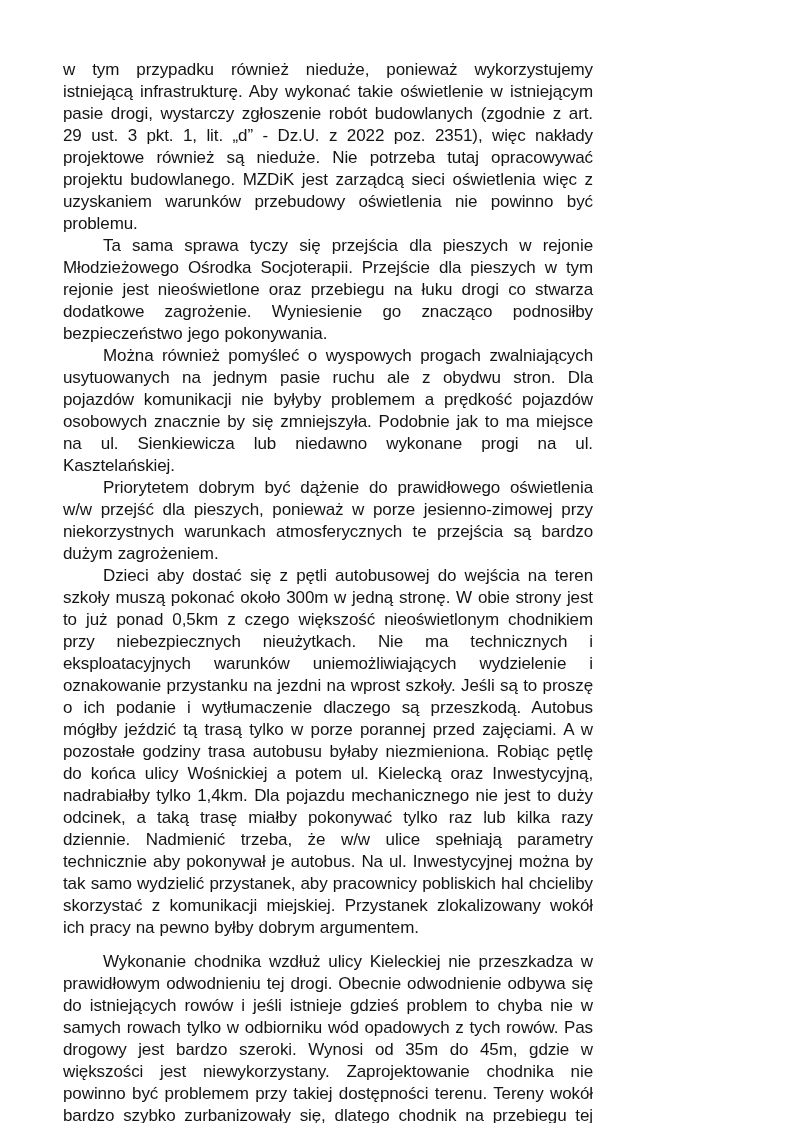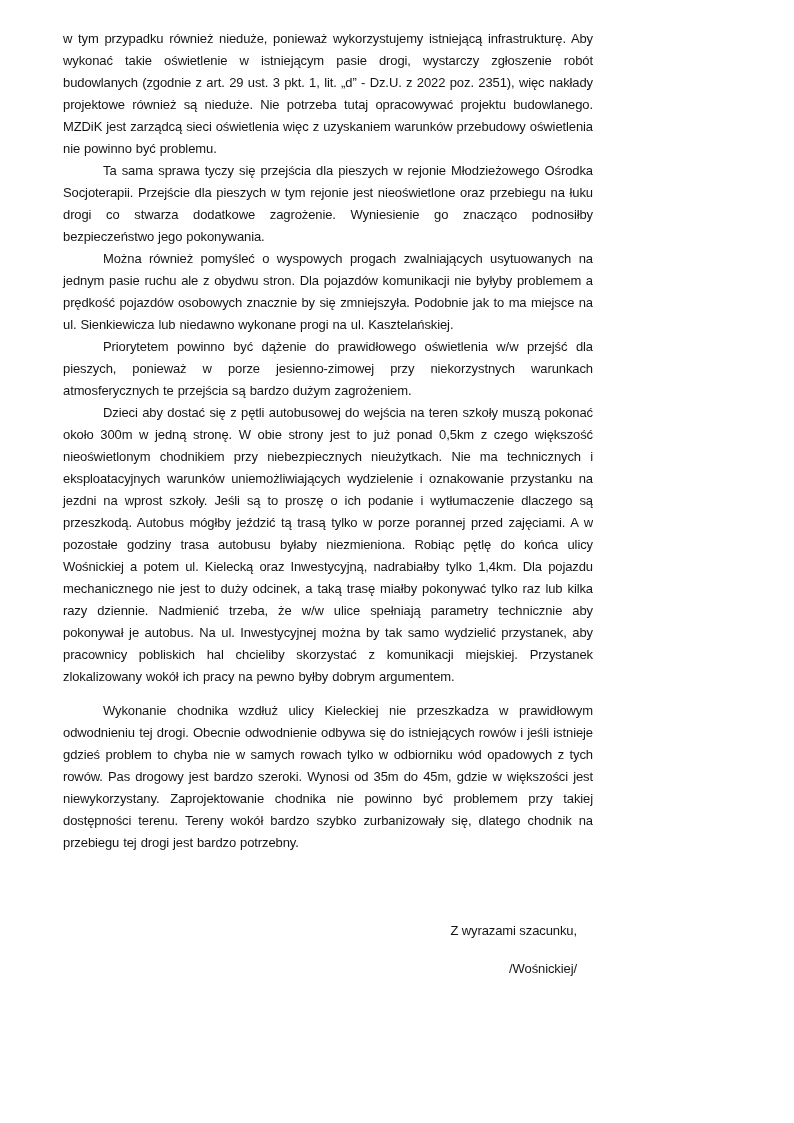--- a/index.html
+++ b/index.html
@@ -11,24 +11,24 @@
     height: 1123px;
     background: #ffffff;
     overflow: hidden;
   }
   .page {
     position: relative;
     width: 650px;
     height: 1123px;
     background: #ffffff;
     box-sizing: border-box;
-    padding: 28px 57px 0 63px;
+    padding: 59px 57px 0 63px;
     color: #141414;
     font-family: "Liberation Sans", "DejaVu Sans", sans-serif;
-    font-size: 13px;
+    font-size: 17px;
     line-height: 22px;
     letter-spacing: -0.1px;
   }
   .para {
     margin: 0;
     text-align: justify;
     text-justify: inter-word;
     word-spacing: 0.5px;
   }
   .para.indent {
@@ -49,21 +49,21 @@
 <body>
 
 <div class="page">
 
   <p class="para">w tym przypadku również nieduże, ponieważ wykorzystujemy istniejącą infrastrukturę. Aby wykonać takie oświetlenie w istniejącym pasie drogi, wystarczy zgłoszenie robót budowlanych (zgodnie z art. 29 ust. 3 pkt. 1, lit. „d” - Dz.U. z 2022 poz. 2351), więc nakłady projektowe również są nieduże. Nie potrzeba tutaj opracowywać projektu budowlanego. MZDiK jest zarządcą sieci oświetlenia więc z uzyskaniem warunków przebudowy oświetlenia nie powinno być problemu.</p>
 
   <p class="para indent">Ta sama sprawa tyczy się przejścia dla pieszych w rejonie Młodzieżowego Ośrodka Socjoterapii. Przejście dla pieszych w tym rejonie jest nieoświetlone oraz przebiegu na łuku drogi co stwarza dodatkowe zagrożenie. Wyniesienie go znacząco podnosiłby bezpieczeństwo jego pokonywania.</p>
 
   <p class="para indent">Można również pomyśleć o wyspowych progach zwalniających usytuowanych na jednym pasie ruchu ale z obydwu stron. Dla pojazdów komunikacji nie byłyby problemem a prędkość pojazdów osobowych znacznie by się zmniejszyła. Podobnie jak to ma miejsce na ul. Sienkiewicza lub niedawno wykonane progi na ul. Kasztelańskiej.</p>
 
-  <p class="para indent">Priorytetem powinno być dążenie do prawidłowego oświetlenia w/w przejść dla pieszych, ponieważ w porze jesienno-zimowej przy niekorzystnych warunkach atmosferycznych te przejścia są bardzo dużym zagrożeniem.</p>
+  <p class="para indent">Priorytetem dobrym być dążenie do prawidłowego oświetlenia w/w przejść dla pieszych, ponieważ w porze jesienno-zimowej przy niekorzystnych warunkach atmosferycznych te przejścia są bardzo dużym zagrożeniem.</p>
 
   <p class="para indent">Dzieci aby dostać się z pętli autobusowej do wejścia na teren szkoły muszą pokonać około 300m w jedną stronę. W obie strony jest to już ponad 0,5km z czego większość nieoświetlonym chodnikiem przy niebezpiecznych nieużytkach. Nie ma technicznych i eksploatacyjnych warunków uniemożliwiających wydzielenie i oznakowanie przystanku na jezdni na wprost szkoły. Jeśli są to proszę o ich podanie i wytłumaczenie dlaczego są przeszkodą. Autobus mógłby jeździć tą trasą tylko w porze porannej przed zajęciami. A w pozostałe godziny trasa autobusu byłaby niezmieniona. Robiąc pętlę do końca ulicy Wośnickiej a potem ul. Kielecką oraz Inwestycyjną, nadrabiałby tylko 1,4km. Dla pojazdu mechanicznego nie jest to duży odcinek, a taką trasę miałby pokonywać tylko raz lub kilka razy dziennie. Nadmienić trzeba, że w/w ulice spełniają parametry technicznie aby pokonywał je autobus. Na ul. Inwestycyjnej można by tak samo wydzielić przystanek, aby pracownicy pobliskich hal chcieliby skorzystać z komunikacji miejskiej. Przystanek zlokalizowany wokół ich pracy na pewno byłby dobrym argumentem.</p>
 
   <p class="para indent spaced-before">Wykonanie chodnika wzdłuż ulicy Kieleckiej nie przeszkadza w prawidłowym odwodnieniu tej drogi. Obecnie odwodnienie odbywa się do istniejących rowów i jeśli istnieje gdzieś problem to chyba nie w samych rowach tylko w odbiorniku wód opadowych z tych rowów. Pas drogowy jest bardzo szeroki. Wynosi od 35m do 45m, gdzie w większości jest niewykorzystany. Zaprojektowanie chodnika nie powinno być problemem przy takiej dostępności terenu. Tereny wokół bardzo szybko zurbanizowały się, dlatego chodnik na przebiegu tej drogi jest bardzo potrzebny.</p>
 
   <div class="signature">
     <p>Z wyrazami szacunku,</p>
     <p>/Wośnickiej/</p>
   </div>
 

